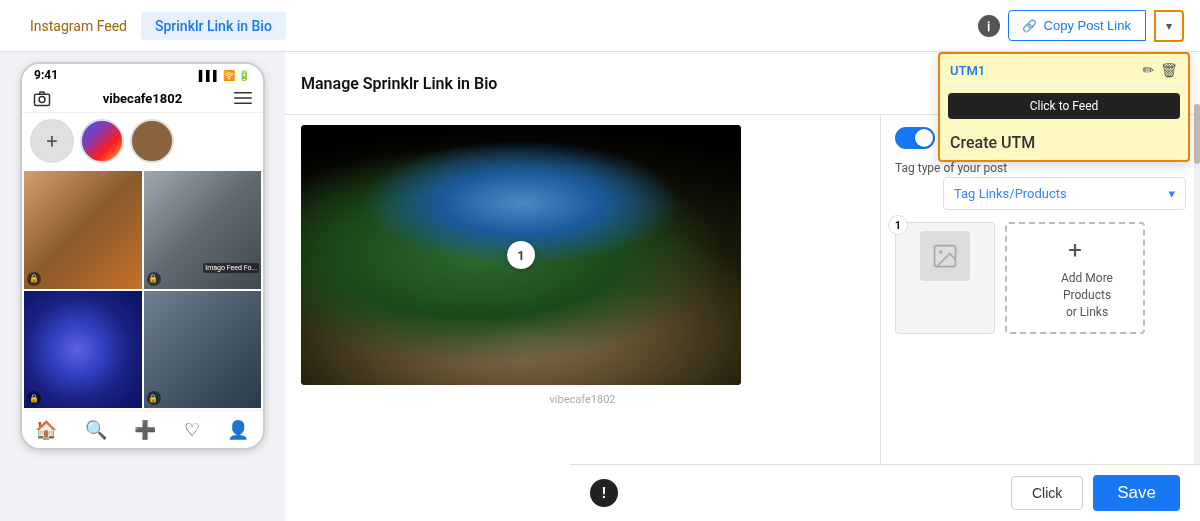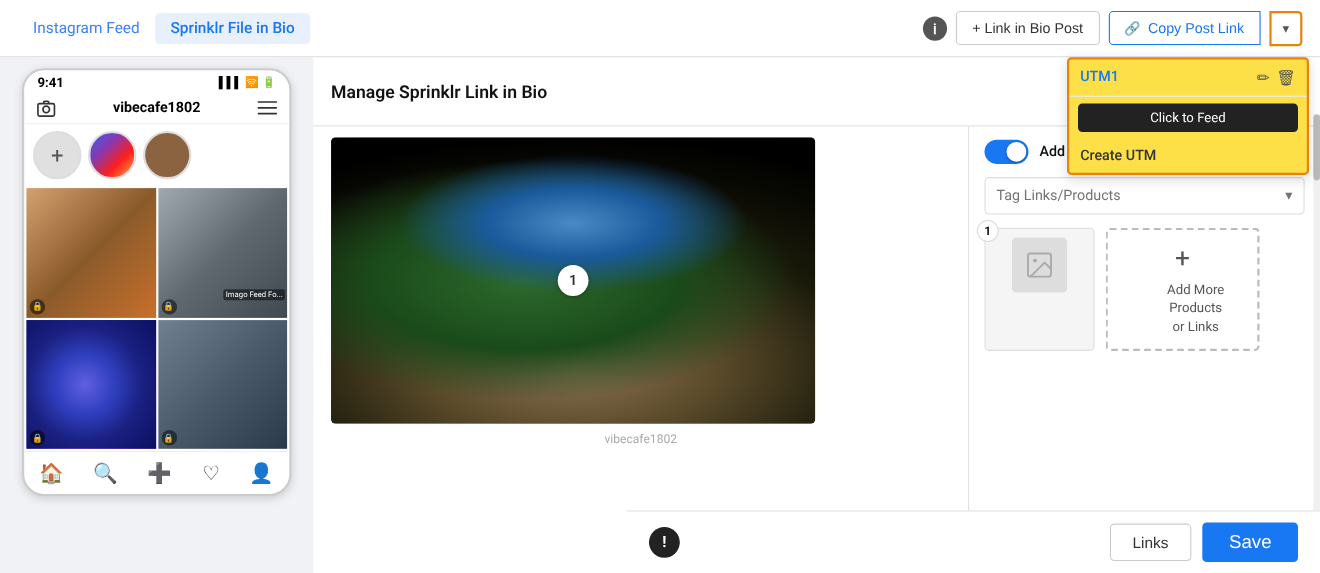--- a/index.html
+++ b/index.html
@@ -28,21 +28,21 @@
       align-items: center;
       gap: 0;
     }
     .tab {
       padding: 6px 14px;
       font-size: 14px;
       cursor: pointer;
       border-radius: 4px;
     }
     .tab-inactive {
-      color: #3b82f6;
+      color: #a16207;
       font-weight: 400;
       text-align: right;
     }
     .tab-active {
       color: #1877f2;
       font-weight: 500;
       background: #e8f0fe;
     }
     .header-spacer { flex: 1; }
     .header-actions {
@@ -373,29 +373,30 @@
       color: #111;
     }
 
     .tag-type-label {
       font-size: 12px;
       color: #555;
       margin-bottom: 2px;
     }
     .tag-type-select {
       display: flex;
-      align-items: flex-end;
+      align-items: flex-start;
       justify-content: space-between;
       border: 1px solid #ddd;
       border-radius: 4px;
       padding: 8px 10px;
       font-size: 13px;
-      color: #737373;
-      cursor: pointer;
-      background: #fff;
+      color: #3b82f6;
+      cursor: pointer;
+      background: #fff;
+      margin-left: 48px;
     }
 
     .products-row {
       display: flex;
       gap: 10px;
     }
     .product-card {
       width: 100px;
       background: #f5f5f5;
       border-radius: 4px;
@@ -456,22 +457,22 @@
       text-align: center;
       line-height: 1.4;
       margin-left: 24px;
     }
 
     
     .utm-dropdown {
       position: absolute;
       top: 52px;
       right: 10px;
-      width: 220px;
-      background: #fde047;
+      width: 252px;
+      background: #fef9c3;
       border: 2px solid #e8830a;
       border-radius: 4px;
       z-index: 100;
       box-shadow: 0 4px 12px rgba(0,0,0,0.15);
     }
     .utm-row {
       display: flex;
       align-items: center;
       padding: 8px 10px;
       gap: 6px;
@@ -497,21 +498,21 @@
       background: #222;
       color: #fff;
       font-size: 12px;
       padding: 6px 10px;
       border-radius: 4px;
       text-align: center;
       margin: 6px 8px;
     }
     .create-utm-row {
       padding: 8px 10px;
-      font-size: 13px;
+      font-size: 16px;
       color: #333;
       cursor: pointer;
       font-weight: 500;
     }
 
     
     .right-panel-scrollbar {
       position: absolute;
       right: 0;
       top: 52px;
@@ -576,31 +577,28 @@
   </style>
 </head>
 <body>
 
 <div class="header">
   <div class="header-tabs">
     <div class="tab tab-inactive">
       <span>Instagram Feed</span>
     </div>
     <div class="tab tab-active">
-      <span>Sprinklr File in Bio</span>
+      <span>Sprinklr Link in Bio</span>
     </div>
   </div>
   <div class="header-spacer"></div>
   <div class="header-actions">
     <div class="info-icon">
       <span>ℹ</span>
     </div>
-    <button class="btn-link-bio">
-      <span>+ Link in Bio Post</span>
-    </button>
     <button class="btn-copy-post">
       <span style="font-size:12px">🔗</span>
       <span>Copy Post Link</span>
     </button>
     <button class="btn-dropdown">▾</button>
   </div>
 </div>
 
 <div class="utm-dropdown">
   <div class="utm-row">
@@ -722,20 +720,21 @@
       <div class="right-settings">
 
         <div class="toggle-row">
           <div class="toggle">
             <div class="toggle-thumb"></div>
           </div>
           <span class="toggle-label">Add Post to Sprinklr Link in Bio</span>
         </div>
 
         <div>
+          <div class="tag-type-label">Tag type of your post</div>
           <div class="tag-type-select">
             <span>Tag Links/Products</span>
             <span>▾</span>
           </div>
         </div>
 
         <div class="products-row">
           <div class="product-card">
             <div class="product-number">1</div>
             <div class="product-img-placeholder">
@@ -754,17 +753,17 @@
 
       </div>
 
       <div class="right-panel-scrollbar">
         <div class="scrollbar-thumb"></div>
       </div>
     </div>
 
     <div class="footer">
       <div class="footer-info-icon">!</div>
-      <button class="btn-cancel">Links</button>
+      <button class="btn-cancel">Click</button>
       <button class="btn-save">Save</button>
     </div>
   </div>
 </div>
 
 </body></html>

